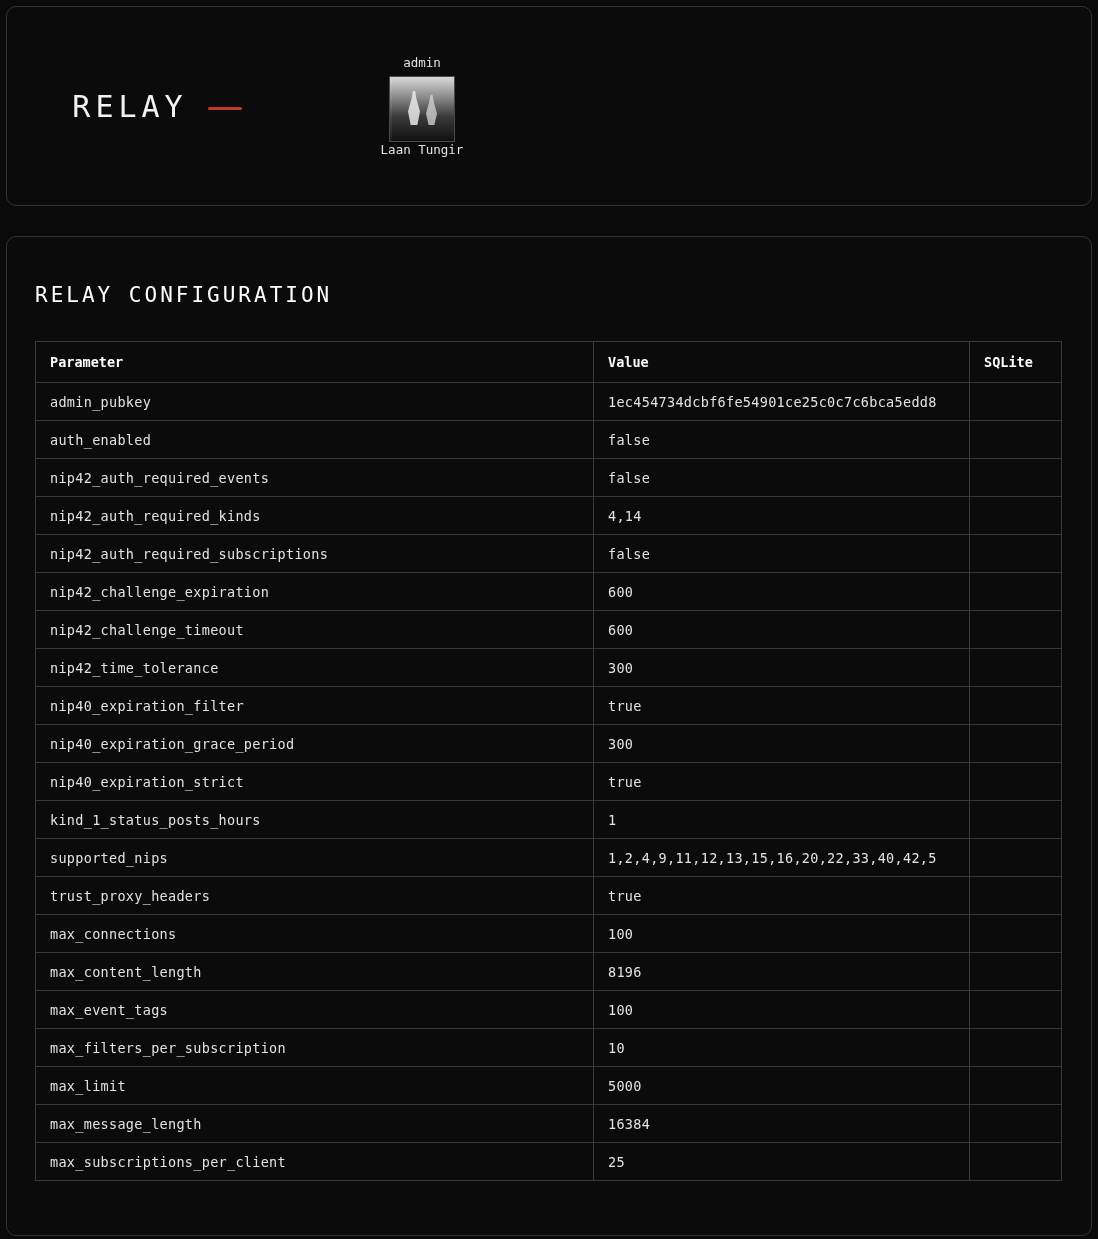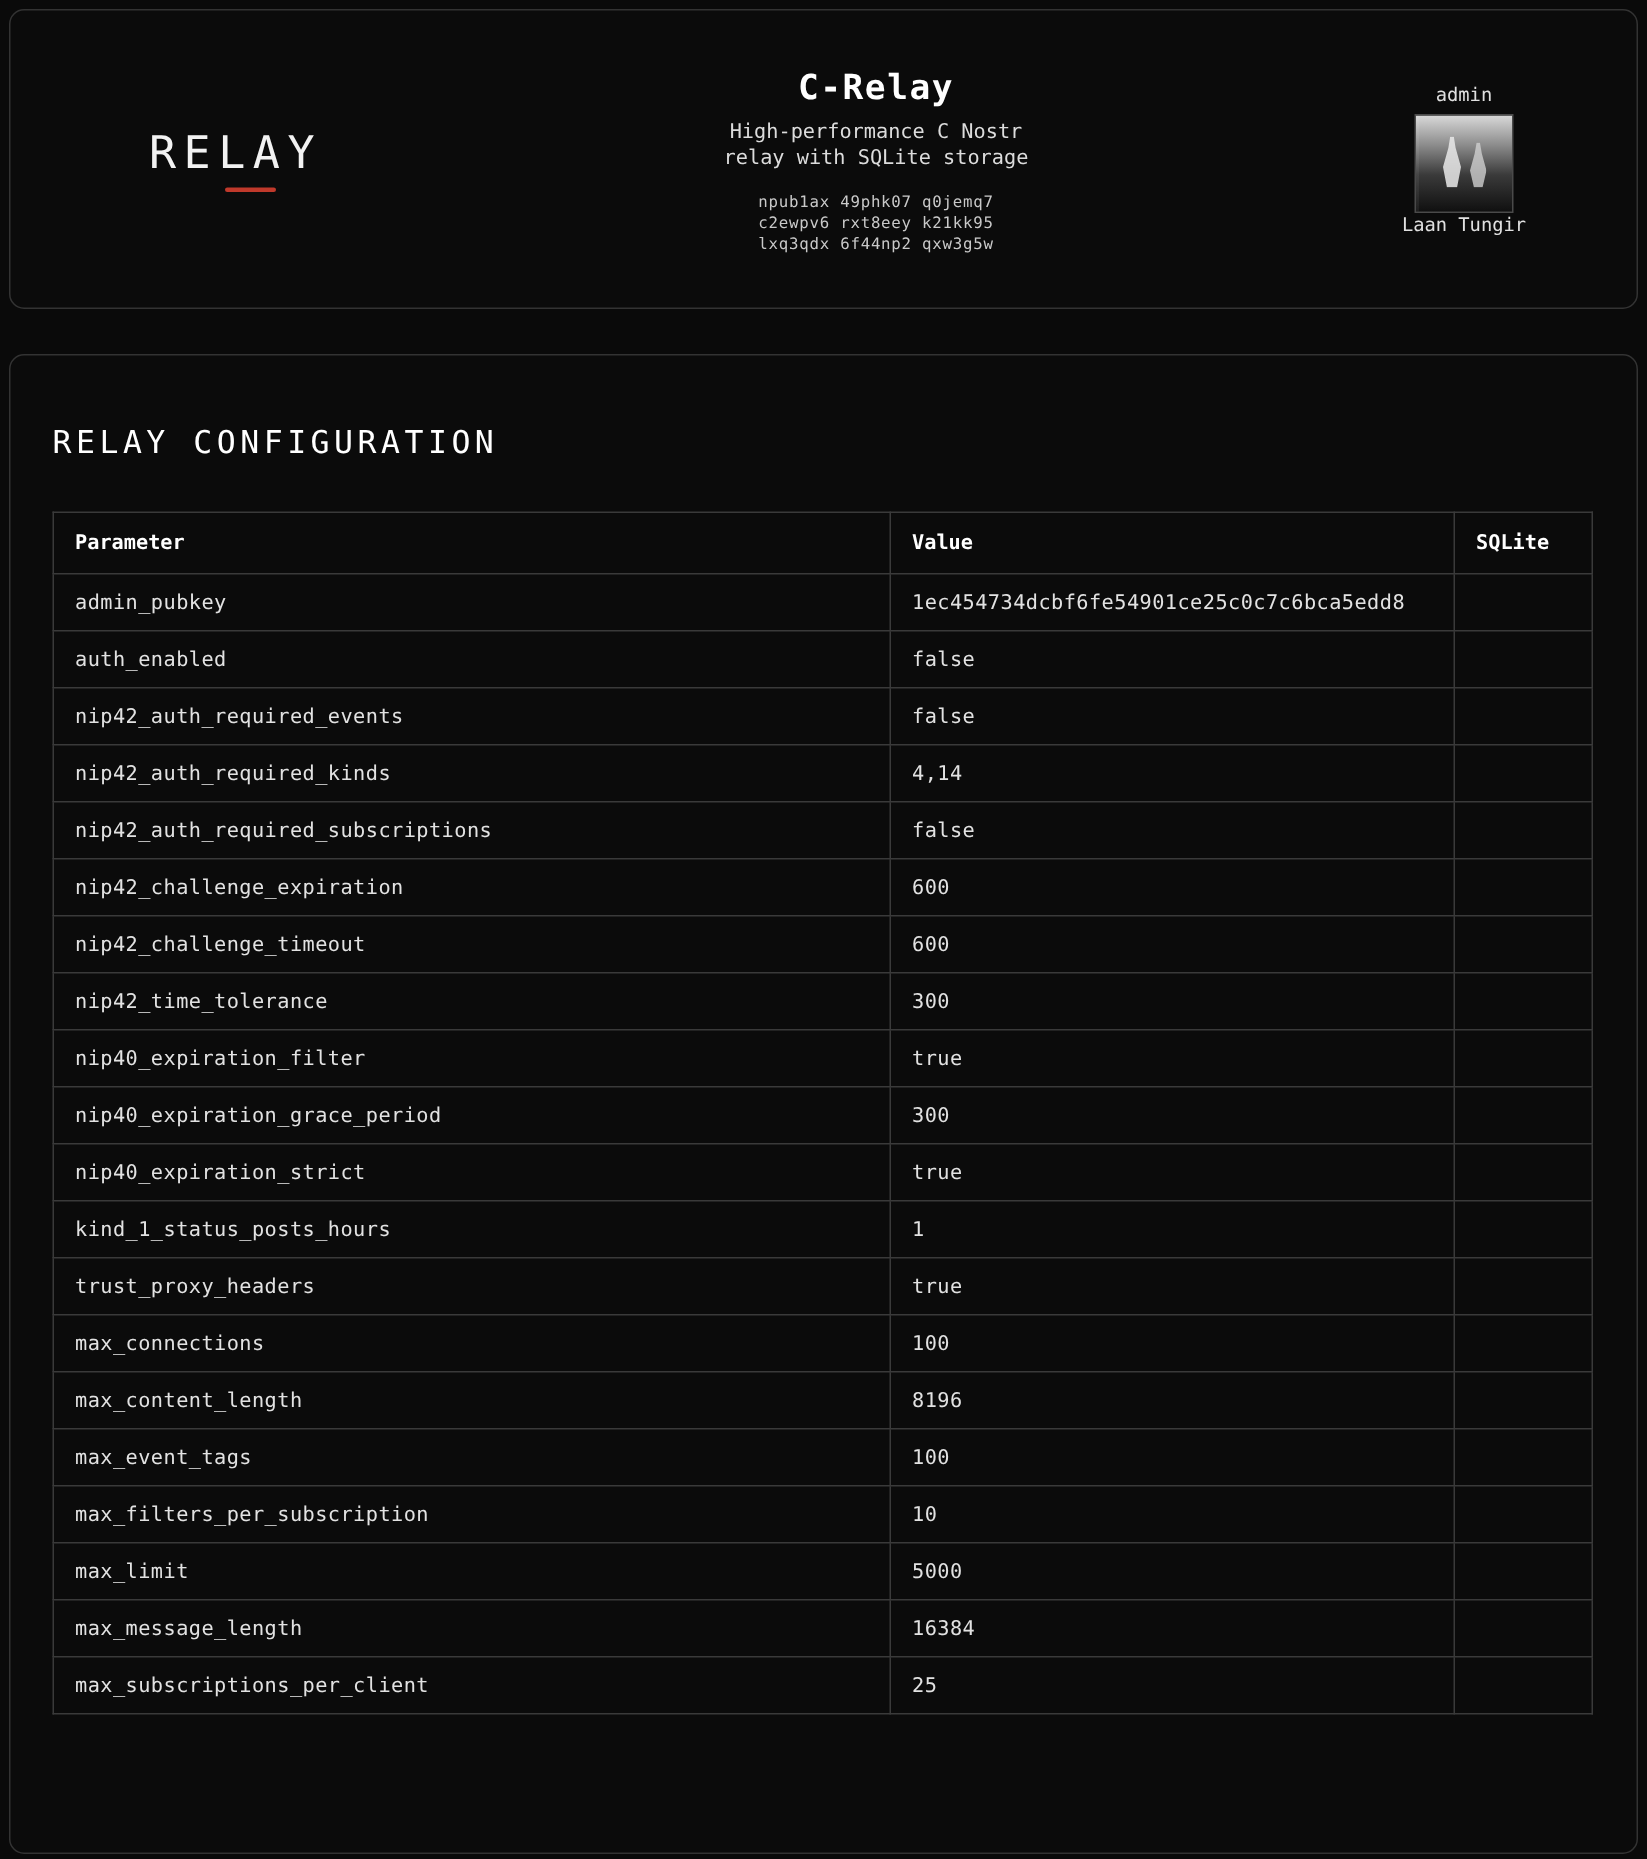--- a/index.html
+++ b/index.html
@@ -25,21 +25,21 @@
     height: 200px;
     display: flex;
     align-items: center;
     position: relative;
   }
   .brand {
     width: 300px;
     display: flex;
     align-items: center;
     justify-content: center;
-    flex-direction: column;
+    flex-direction: row;
   }
   .brand-wordmark {
     font-size: 30px;
     letter-spacing: 5px;
     color: #f2f2f2;
     font-family: "DejaVu Sans Mono", "Liberation Mono", monospace;
   }
   .brand-underline {
     width: 34px;
     height: 3px;
@@ -165,29 +165,20 @@
 </head>
 <body>
 
 <div class="header-panel">
 
   <div class="brand">
     <div class="brand-wordmark">RELAY</div>
     <div class="brand-underline"></div>
   </div>
 
-  <div class="center-block">
-    <div class="relay-title">C-Relay</div>
-    <div class="relay-subtitle">High-performance C Nostr relay with SQLite storage</div>
-    <div class="npub">
-      <div>npub1ax 49phk07 q0jemq7</div>
-      <div>c2ewpv6 rxt8eey k21kk95</div>
-      <div>lxq3qdx 6f44np2 qxw3g5w</div>
-    </div>
-  </div>
 
   <div class="admin-block">
     <div class="admin-label">admin</div>
     <div class="avatar"></div>
     <div class="admin-name">Laan Tungir</div>
   </div>
 
 </div>
 
 <div class="config-panel">
@@ -262,20 +253,25 @@
           <td class="param">nip40_expiration_strict</td>
           <td class="value">true</td>
           <td class="actions"></td>
         </tr>
         <tr>
           <td class="param">kind_1_status_posts_hours</td>
           <td class="value">1</td>
           <td class="actions"></td>
         </tr>
         <tr>
+          <td class="param">supported_nips</td>
+          <td class="value">1,2,4,9,11,12,13,15,16,20,22,33,40,42,5</td>
+          <td class="actions"></td>
+        </tr>
+        <tr>
           <td class="param">trust_proxy_headers</td>
           <td class="value">true</td>
           <td class="actions"></td>
         </tr>
         <tr>
           <td class="param">max_connections</td>
           <td class="value">100</td>
           <td class="actions"></td>
         </tr>
         <tr>

